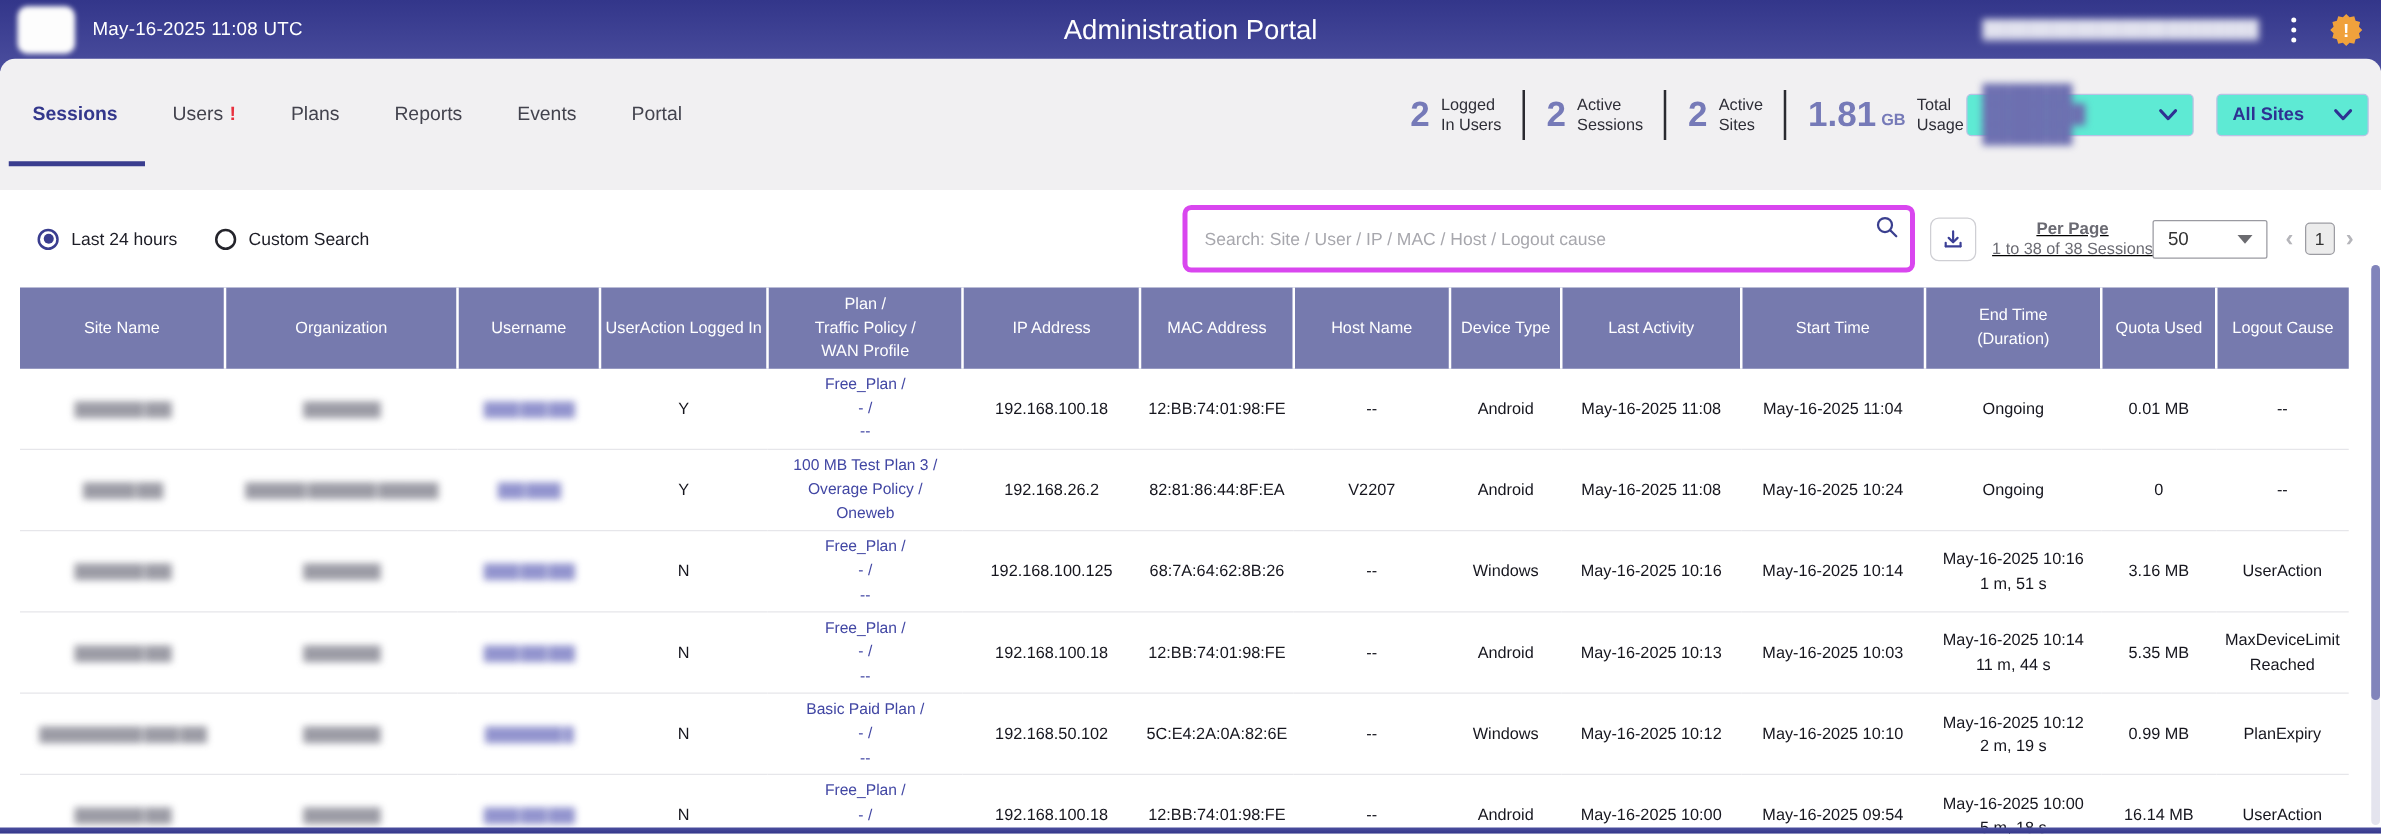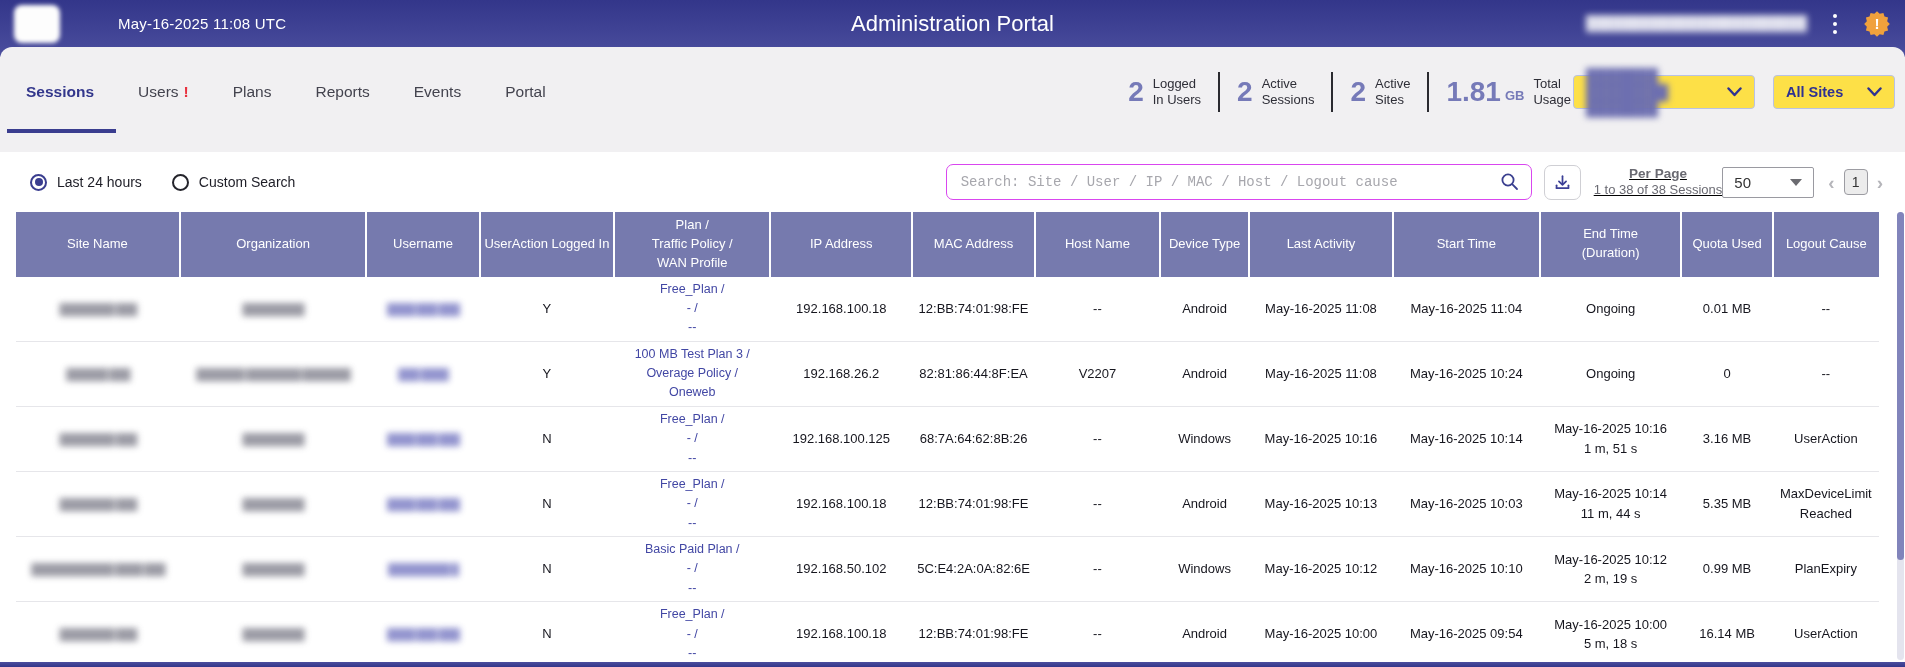--- a/index.html
+++ b/index.html
@@ -5,21 +5,21 @@
   * { margin:0; padding:0; box-sizing:border-box; }
   html,body { width:1905px; height:667px; overflow:hidden; background:#fff;
     font-family:"Liberation Sans", sans-serif; position:relative; }
 
   
   .topbar { position:relative; height:57px; padding:0 14px 10px 14px;
     background:linear-gradient(180deg,#33368a 0%,#4b4e9e 100%);
     display:flex; align-items:center; color:#fff; }
   .logo { width:46px; height:38px; background:#fdfdfd; border-radius:8px;
     filter:blur(2px); margin-right:14px; flex:0 0 auto; }
-  .timestamp { font-size:15px; letter-spacing:.2px;margin-left:44px; }
+  .timestamp { font-size:15px; letter-spacing:.2px; }
   .portal-title { position:absolute; left:0; right:0; top:0; height:47px;
     display:flex; align-items:center; justify-content:center;
     font-size:22px; font-weight:500; pointer-events:none; }
   .topbar-right { margin-left:auto; display:flex; align-items:center; gap:20px; }
   .email-masked { font-size:13px; color:rgba(255,255,255,.85);
     filter:blur(3px); border-bottom:1px solid rgba(255,255,255,.9);
     line-height:1.4; }
   .kebab { display:flex; flex-direction:column; gap:4px; padding:4px 6px; cursor:pointer; }
   .kebab i { width:4px; height:4px; border-radius:50%; background:#fff; }
   .alert-badge { width:28px; height:28px; position:relative; cursor:pointer; }
@@ -40,43 +40,43 @@
   .stat { display:flex; align-items:center; }
   .stat-value { font-size:28px; font-weight:600; color:#767ab8; }
   .stat-unit { font-size:13px; font-weight:700; color:#767ab8; margin-left:4px;
     align-self:center; padding-top:6px; }
   .stat-unit:empty { display:none; }
   .stat-label { font-size:13px; color:#2e2e37; line-height:1.2;
     margin-left:9px; white-space:pre-line; }
   .stat-divider { width:2px; height:40px; background:#2a2a30; margin:0 17px; }
 
   .selects { position:absolute; right:10px; top:28px; display:flex; gap:18px; }
-  .select-box { height:34px; background:#fde047; border:1px solid #b9c2e4;
+  .select-box { height:34px; background:#5eead4; border:1px solid #b9c2e4;
     border-radius:4px; display:flex; align-items:center; justify-content:space-between;
     padding:0 12px; color:#2e3192; font-size:14.5px; font-weight:600; cursor:pointer; }
   .select-box.org { width:182px; }
   .select-box.sites { width:122px; }
   .select-box .chev { flex:0 0 auto; margin-left:10px; }
   .masked-purple { filter:blur(3px); color:#6d6fb0; }
 
   
   .card { background:#fff; border-radius:10px 10px 0 0; margin:0 6px; height:572px; }
   .toolbar { display:flex; align-items:center; padding:12px 10px 10px 24px; }
   .radio-group { display:flex; align-items:flex-start; gap:30px; }
   .radio { display:flex; align-items:center; gap:10px; font-size:14px; color:#1d1d26; cursor:pointer; }
   .radio .rb { width:17px; height:17px; border-radius:50%; border:2px solid #24242b;
     position:relative; flex:0 0 auto; }
   .radio.selected .rb { border-color:#3a3d8f; }
   .radio.selected .rb::after { content:""; position:absolute; inset:2.5px;
     border-radius:50%; background:#3a3d8f; }
 
   .search-wrap { margin-left:auto; width:586px; position:relative; }
-  .search-wrap input { width:100%; height:36px; border:1px solid #d946ef; border-radius:7px;
+  .search-wrap input { width:100%; height:54px; border:4px solid #d946ef; border-radius:7px;
     padding:0 42px 0 14px; font-size:14px; color:#333; outline:none;
-    font-family:Liberation Mono, monospace; }
+    font-family:Liberation Sans, sans-serif; }
   .search-wrap input::placeholder { color:#a7a7ad; }
   .search-icon { position:absolute; right:12px; top:7px; cursor:pointer; }
 
   .dl-btn { width:37px; height:35px; border:1px solid #cfcfd4; border-radius:7px;
     margin-left:12px; display:flex; align-items:center; justify-content:center;
     background:#fff; cursor:pointer; flex:0 0 auto; }
 
   .range-block { margin-left:13px; text-align:center; line-height:1.3; white-space:nowrap;text-decoration:underline; }
   .pp-label { font-size:13.5px; font-weight:700; color:#6a6a72; }
   .range-text { font-size:13px; color:#6a6a72; }

